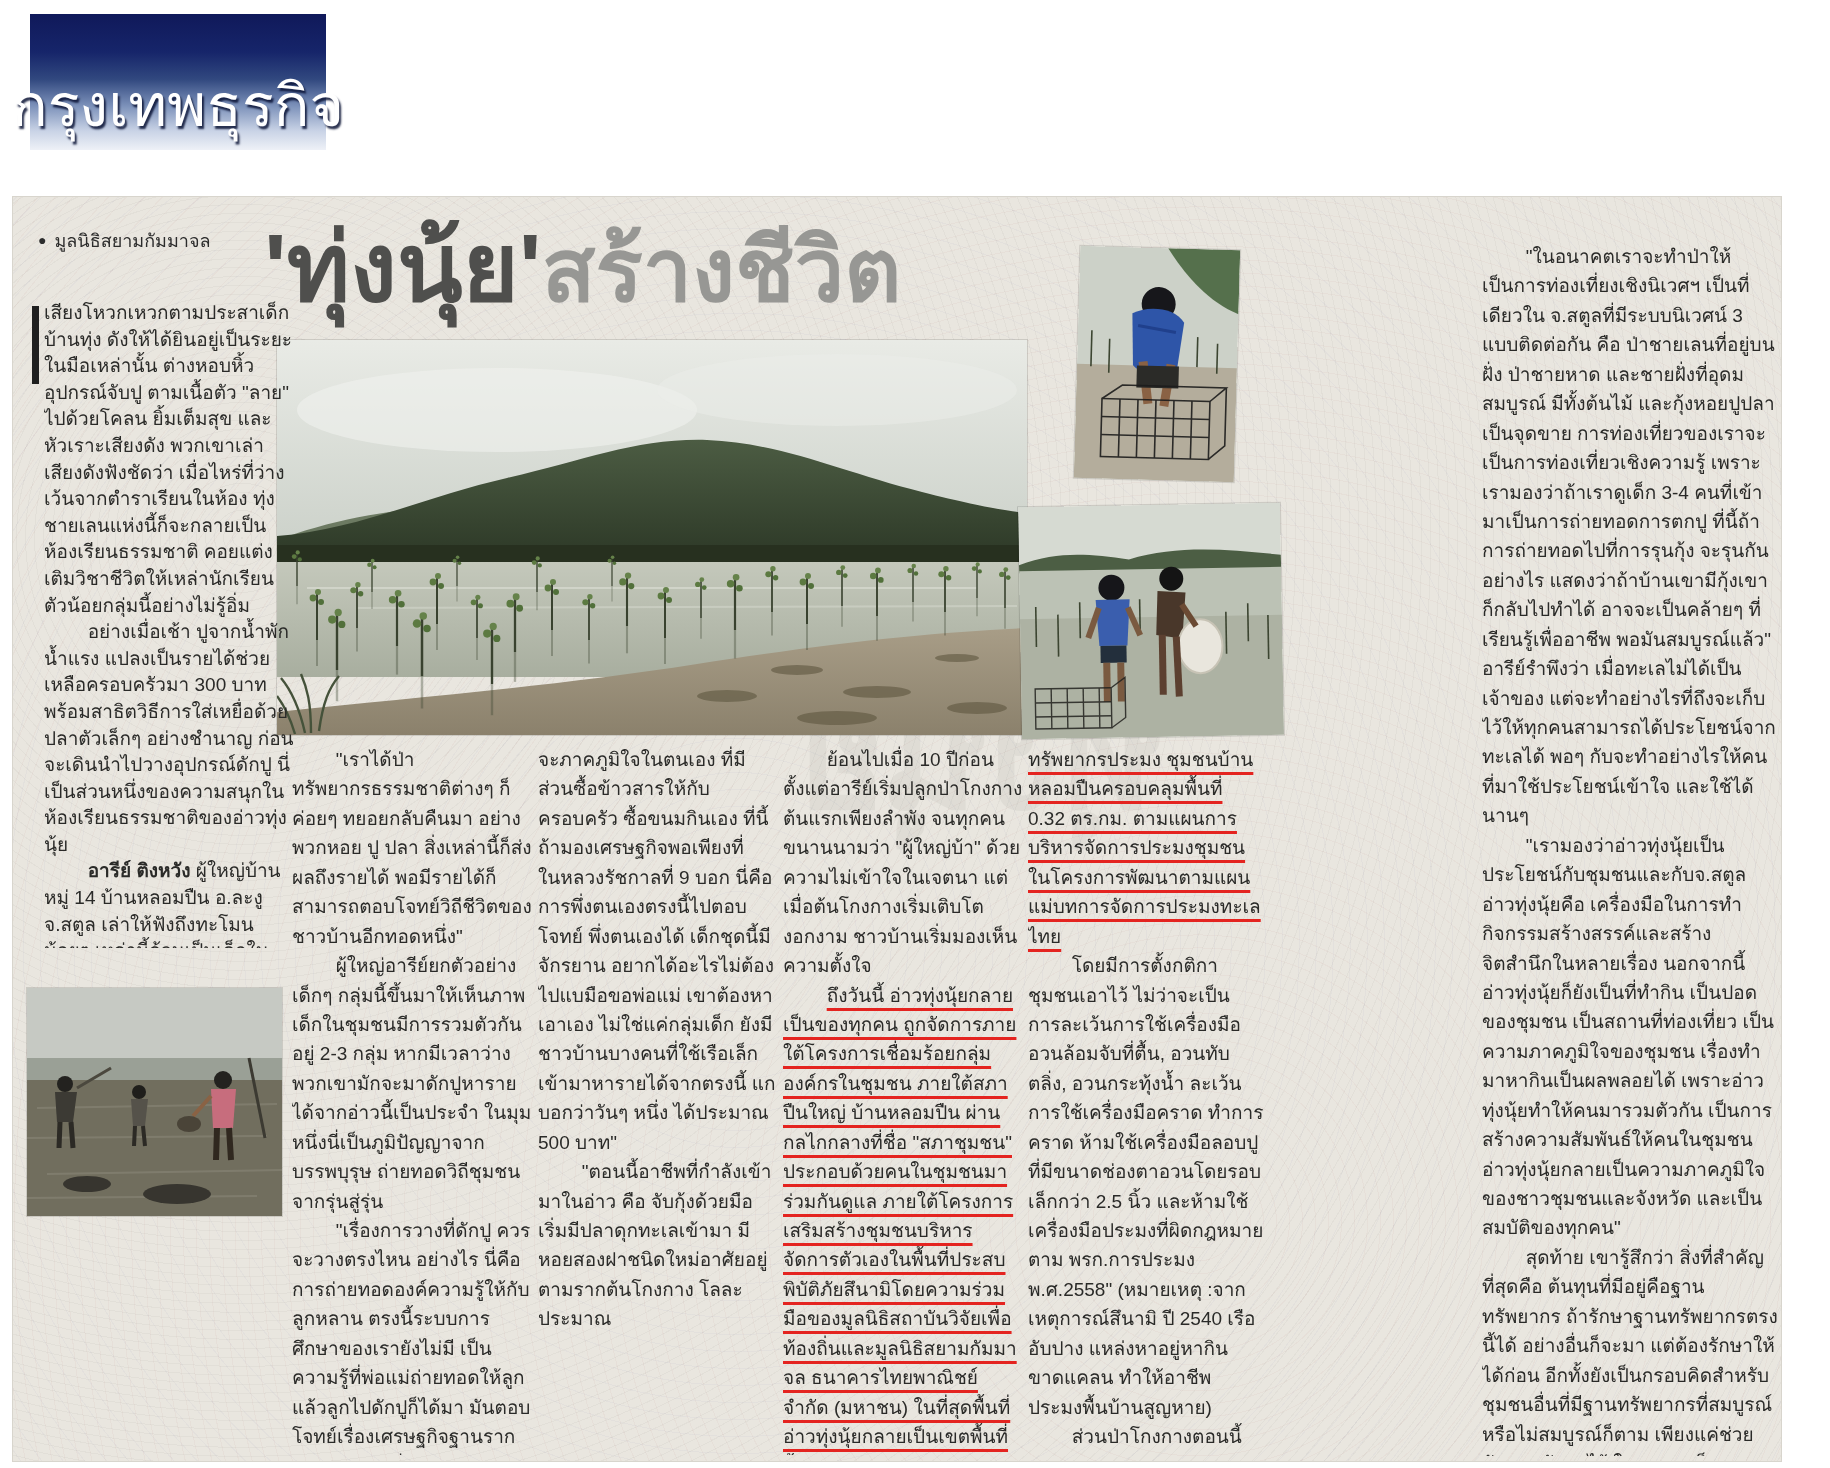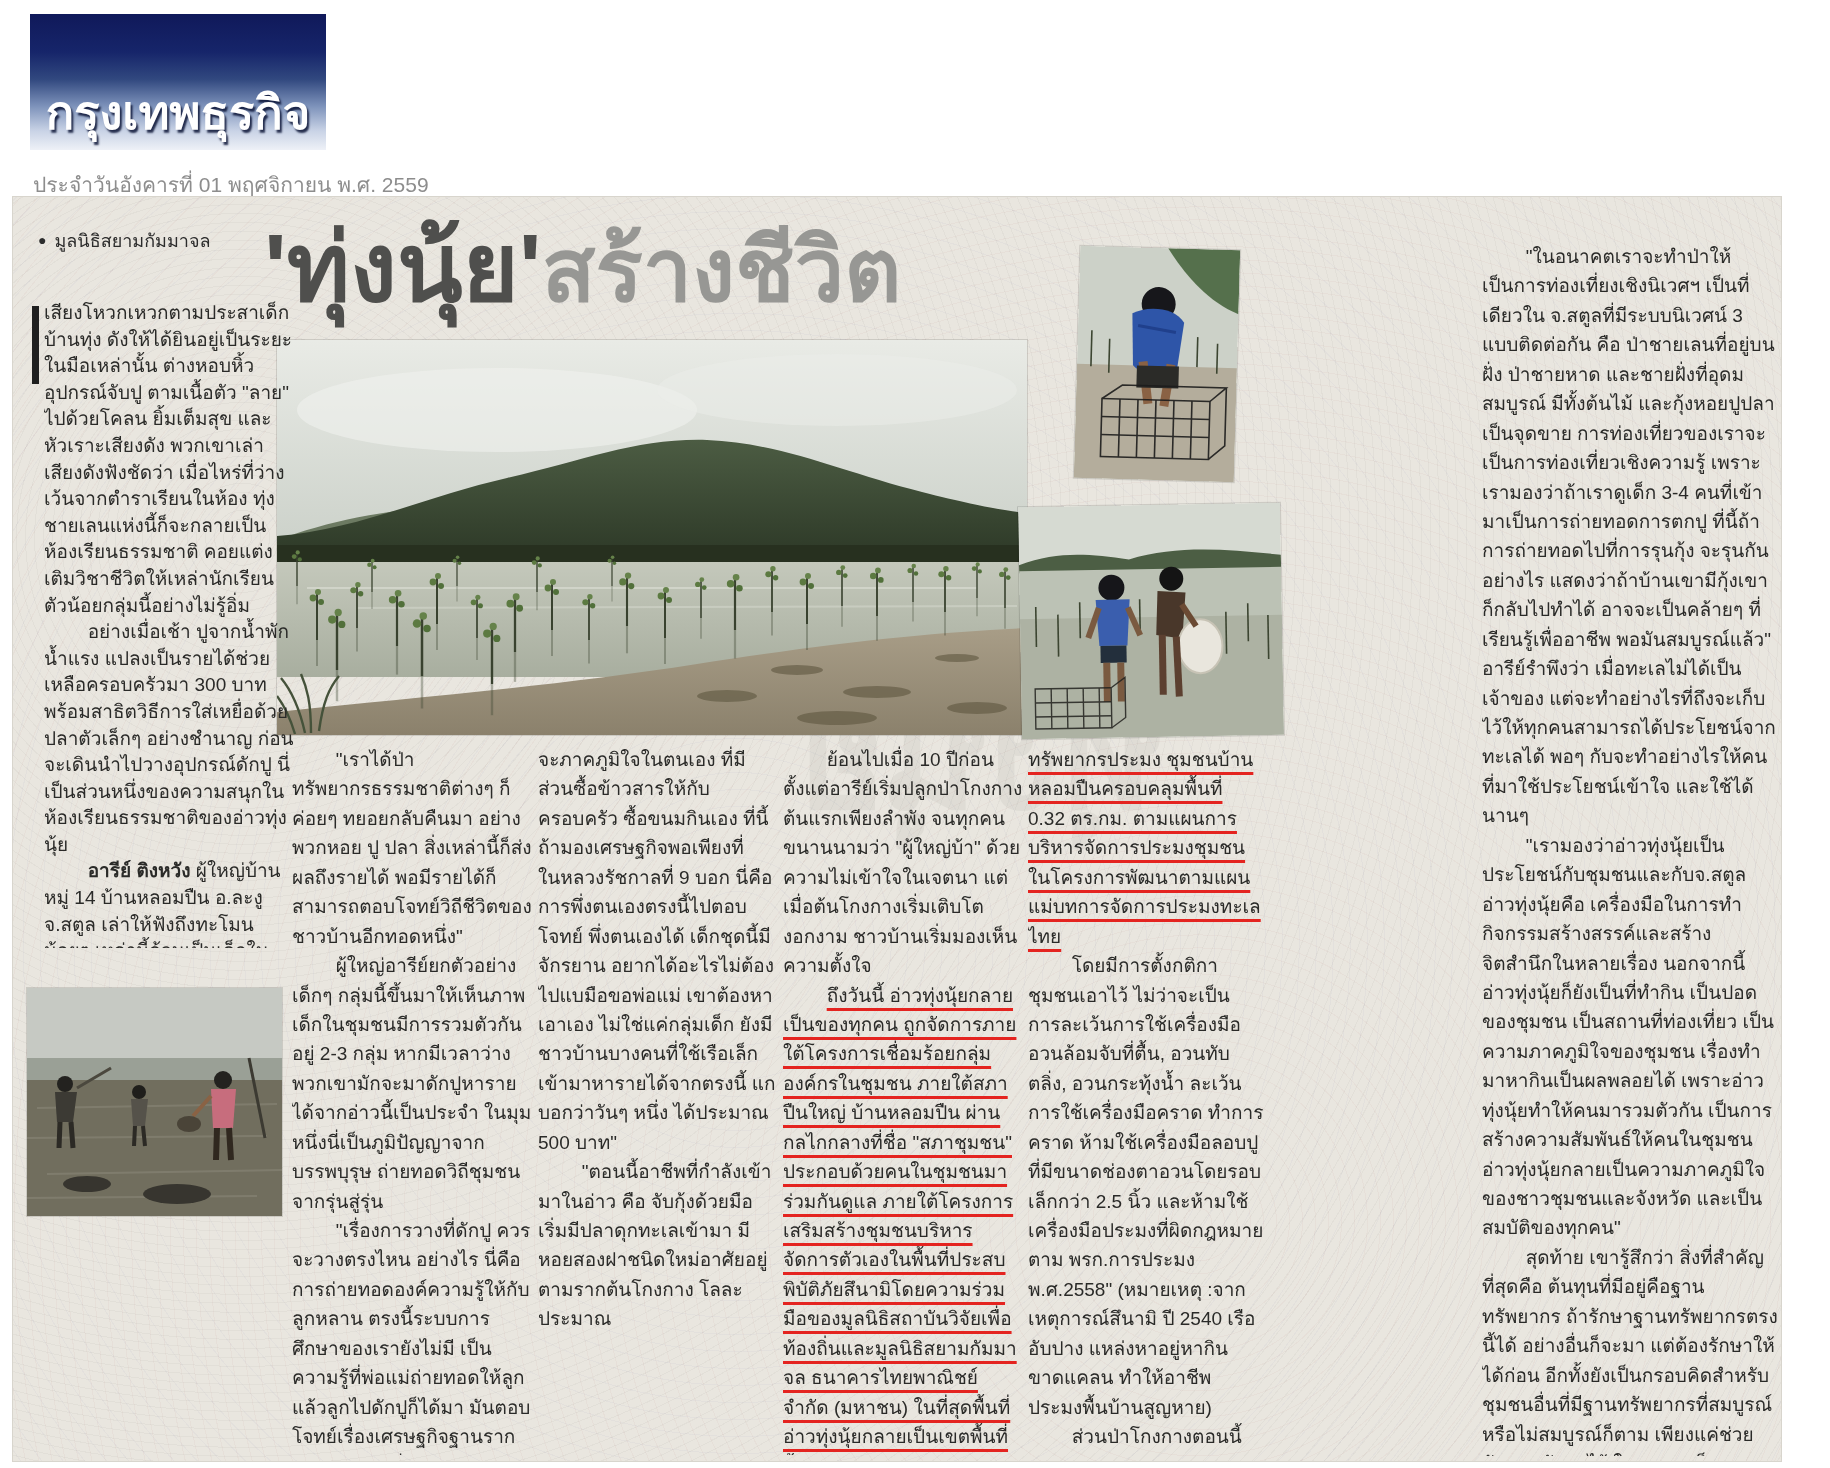--- a/index.html
+++ b/index.html
@@ -3,21 +3,21 @@
 <meta charset="utf-8">
 <style>
   html,body{margin:0;padding:0;background:#ffffff;}
   .page{position:relative;width:1830px;height:1468px;background:#ffffff;overflow:hidden;
         font-family:"Liberation Sans",sans-serif;}
 
   
   .logo{position:absolute;left:30px;top:14px;width:296px;height:136px;
         background:linear-gradient(#10195a 0%,#16256a 28%,#31487f 48%,#7e93bb 68%,#c9d3e6 86%,#eef1f7 100%);
         display:flex;align-items:flex-end;justify-content:center;padding-bottom:14px;box-sizing:border-box;}
-  .logo span{color:#ffffff;font-weight:bold;font-size:47px;line-height:1;
+  .logo span{color:#ffffff;font-weight:normal;font-size:59px;line-height:1;
         text-shadow:2px 3px 2px rgba(8,16,50,.85);white-space:nowrap;}
   .dateline{position:absolute;left:33px;top:168px;font-size:21px;color:#8d8d8d;}
 
   
   .paper{position:absolute;left:12px;top:196px;width:1770px;height:1266px;
         background-color:#e9e6df;
         background-image:
           repeating-radial-gradient(circle at 13% 27%, rgba(0,0,0,.03) 0 1px, transparent 1px 9px),
           repeating-radial-gradient(circle at 67% 81%, rgba(150,40,40,.035) 0 1px, transparent 1px 13px),
           repeating-radial-gradient(circle at 41% 59%, rgba(40,40,140,.03) 0 1px, transparent 1px 17px);
@@ -59,21 +59,20 @@
              text-underline-offset:6px;text-decoration-skip-ink:none;}
 </style>
 </head>
 <body>
 
 <div class="page">
 
   <div class="logo">
     <span>กรุงเทพธุรกิจ</span>
   </div>
-  <div class="dateline">ประจำวันอังคารที่ 01 พฤศจิกายน พ.ศ. 2559</div>
 
   <div class="paper">
 
     <div class="byline">
       <span class="bullet">●</span><span>มูลนิธิสยามกัมมาจล</span>
     </div>
 
     <div class="headline">
       <span class="hl-em">'ทุ่งนุ้ย'</span><span class="hl-rest">สร้างชีวิต</span>
     </div>

